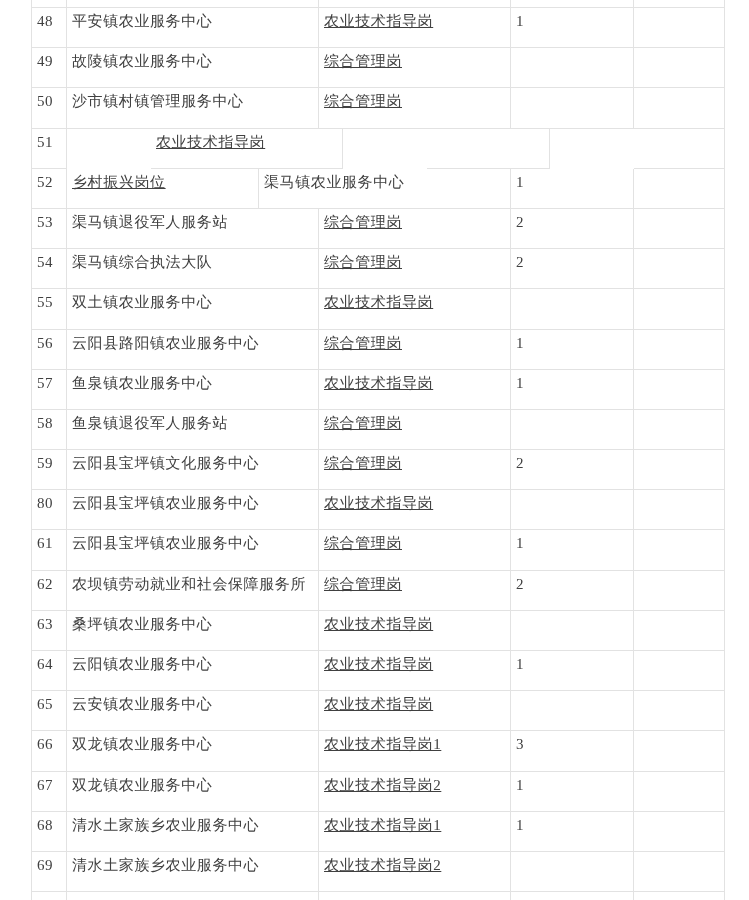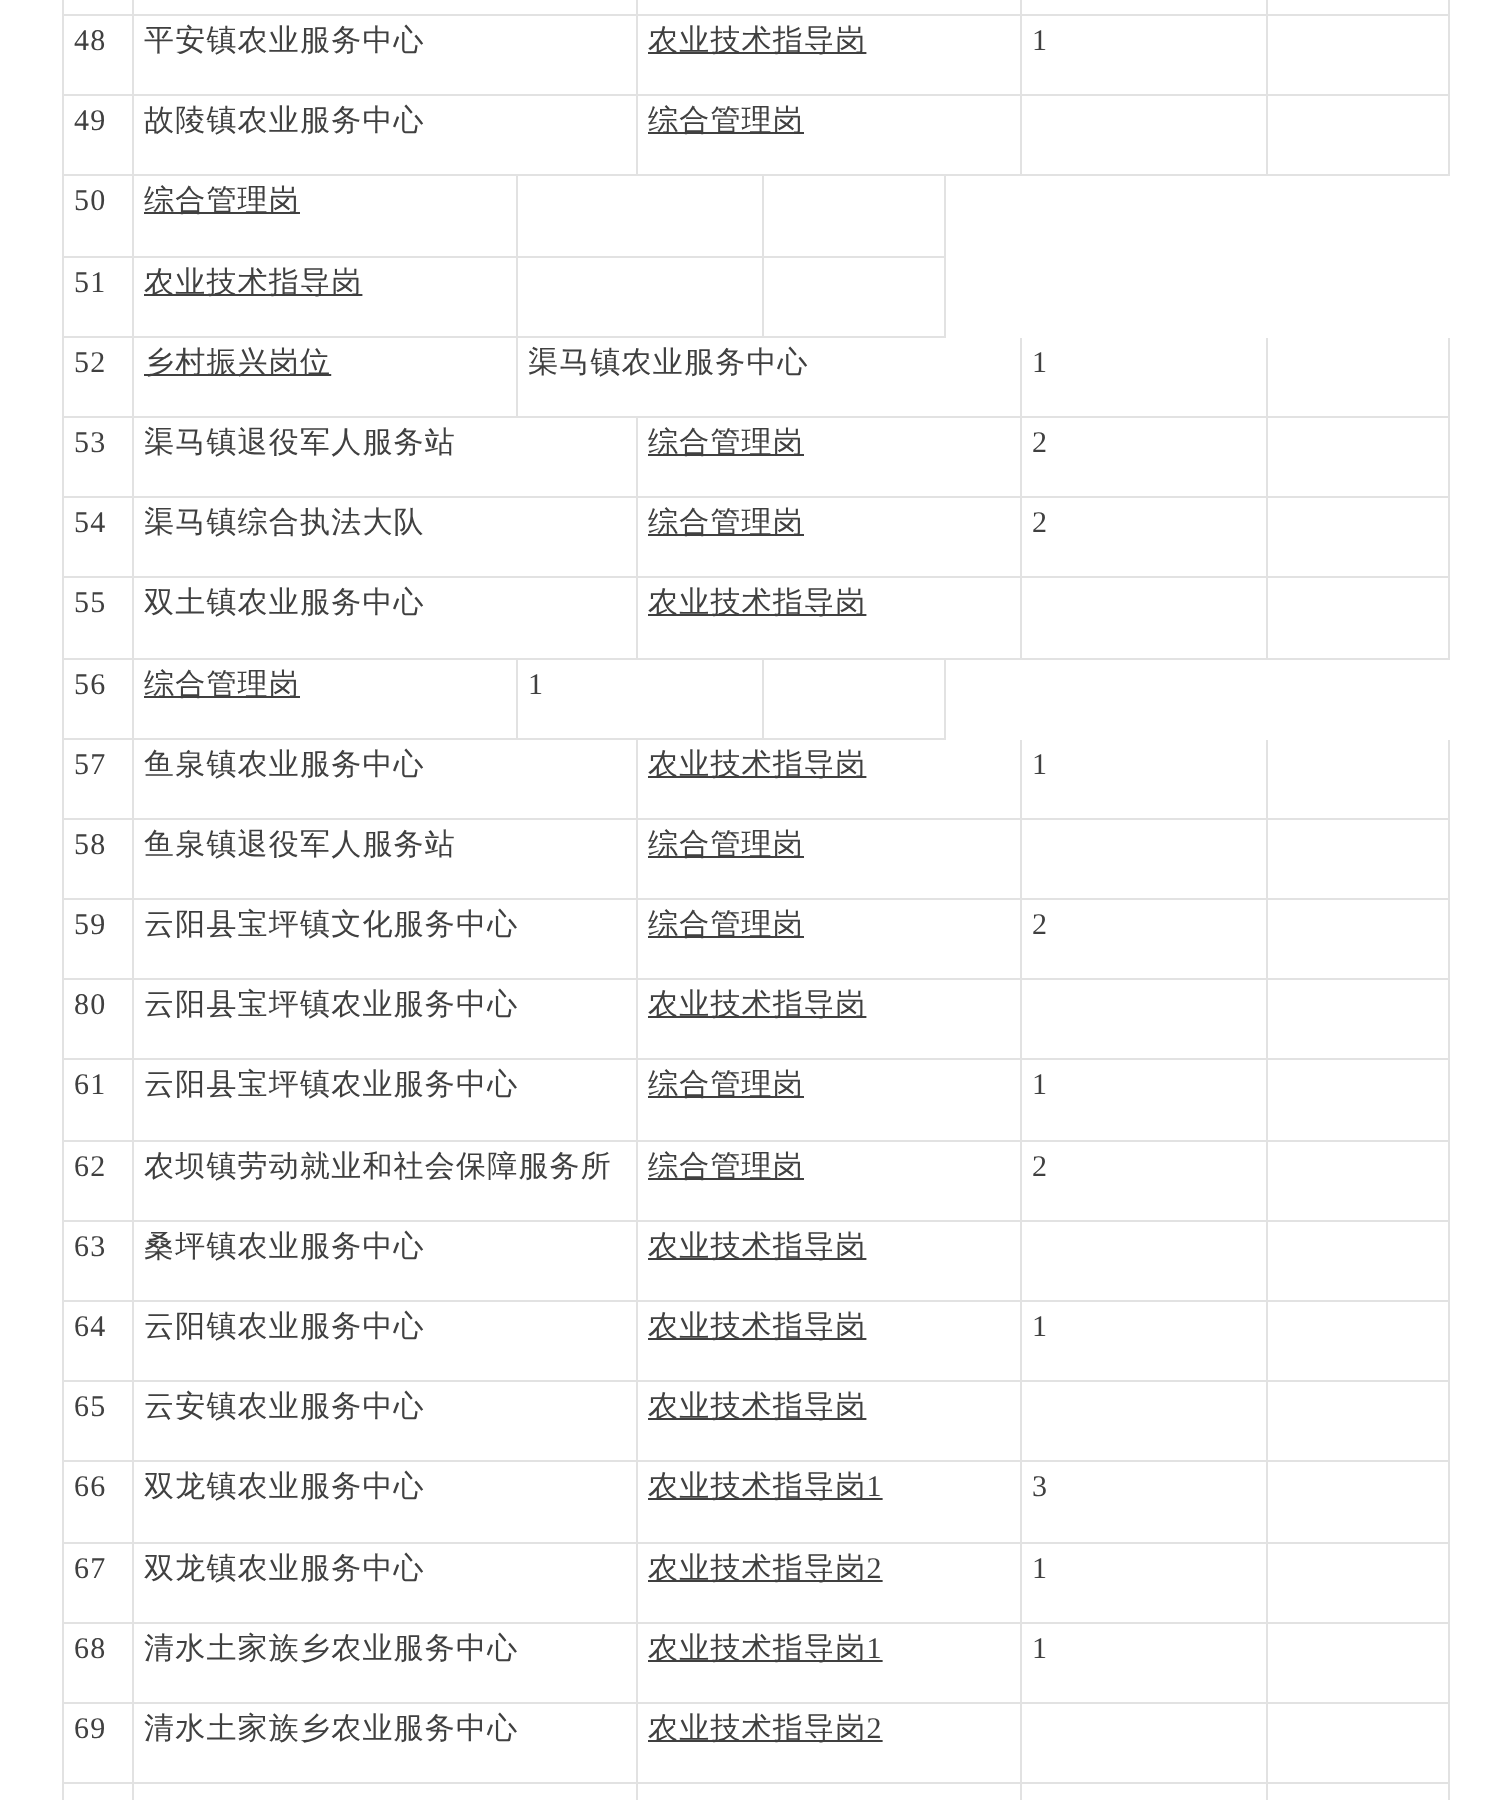--- a/index.html
+++ b/index.html
@@ -12,21 +12,21 @@
     background: var(--bg, #ffffff);
     font-family: "Liberation Serif", "DejaVu Serif", serif;
   }
   .sheet {
     position: absolute;
     left: 31px;
     top: 0;
     width: 694px;
     border-left: 1px solid var(--grid, #e2e2e2);
   }
-  .row { display: flex; width: 693px; height: 40.2px; }
+  .row { display: flex; width: 693px; height: 40.2px; justify-content: space-between; }
   .row .cell {
     border-right: 1px solid var(--grid, #e2e2e2);
     border-bottom: 1px solid var(--grid, #e2e2e2);
     padding: 5px 0 0 5px;
     font-size: 15px;
     line-height: 17px;
     letter-spacing: 0.6px;
     color: var(--text, #404040);
     white-space: nowrap;
     overflow: hidden;
@@ -62,20 +62,21 @@
       </div>
       <div class="row">
         <div class="cell c1">49</div>
         <div class="cell c2">故陵镇农业服务中心</div>
         <div class="cell c3">综合管理岗</div>
         <div class="cell c4"></div>
         <div class="cell c5"></div>
       </div>
       <div class="row">
         <div class="cell c1">50</div>
+        <div class="cell c2">沙市镇村镇管理服务中心</div>
         <div class="cell c3">综合管理岗</div>
         <div class="cell c4"></div>
         <div class="cell c5"></div>
       </div>
       <div class="row">
         <div class="cell c1">51</div>
         <div class="cell c3">农业技术指导岗</div>
         <div class="cell c4"></div>
         <div class="cell c5"></div>
       </div>
@@ -102,20 +103,21 @@
       </div>
       <div class="row">
         <div class="cell c1">55</div>
         <div class="cell c2">双土镇农业服务中心</div>
         <div class="cell c3">农业技术指导岗</div>
         <div class="cell c4"></div>
         <div class="cell c5"></div>
       </div>
       <div class="row">
         <div class="cell c1">56</div>
+        <div class="cell c2">云阳县路阳镇农业服务中心</div>
         <div class="cell c3">综合管理岗</div>
         <div class="cell c4">1</div>
         <div class="cell c5"></div>
       </div>
       <div class="row">
         <div class="cell c1">57</div>
         <div class="cell c2">鱼泉镇农业服务中心</div>
         <div class="cell c3">农业技术指导岗</div>
         <div class="cell c4">1</div>
         <div class="cell c5"></div>

